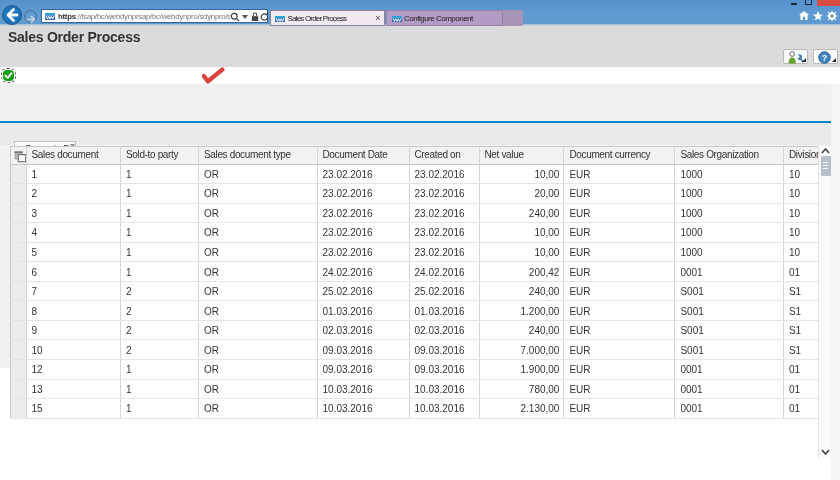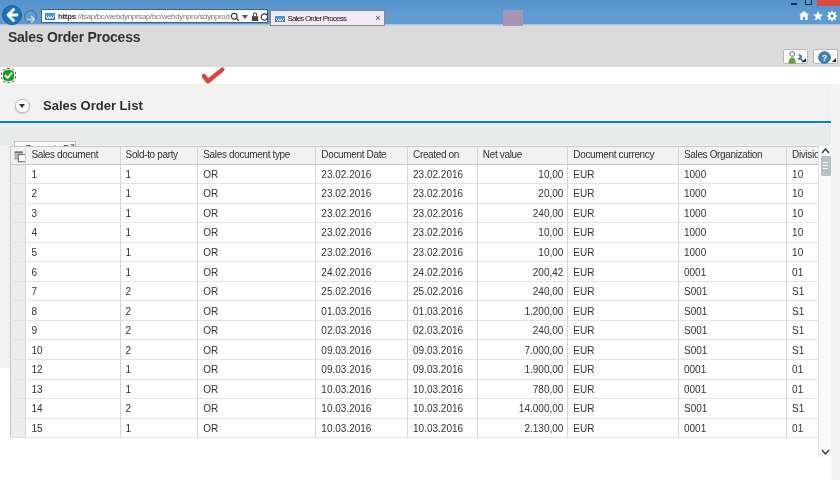--- a/index.html
+++ b/index.html
@@ -115,20 +115,28 @@
 
     <div id="tab1" class="tab">
       <svg class="tfav" width="10" height="6" viewBox="0 0 10 6">
           <rect width="10" height="2.2" fill="#2AA4DE"></rect>
           <rect y="2.2" width="10" height="3.8" fill="#3A70B6"></rect>
           <path d="M1 2.5 L2.5 5.3 L3.7 2.8 L5 5.3 L6.3 2.8 L7.5 5.3 L9 2.5" stroke="#fff" stroke-width="0.9" fill="none"></path>
         </svg>
       <span class="ttext">Sales Order Process</span>
       <span class="tclose">×</span>
     </div>
+    <div id="tab2" class="tab">
+      <svg class="tfav" width="10" height="6" viewBox="0 0 10 6">
+          <rect width="10" height="2.2" fill="#2AA4DE"></rect>
+          <rect y="2.2" width="10" height="3.8" fill="#3A70B6"></rect>
+          <path d="M1 2.5 L2.5 5.3 L3.7 2.8 L5 5.3 L6.3 2.8 L7.5 5.3 L9 2.5" stroke="#fff" stroke-width="0.9" fill="none"></path>
+        </svg>
+      <span class="ttext">Configure Component</span>
+    </div>
     <div id="newtab"></div>
 
     <svg class="chrmicon" style="right:31px" width="10" height="9" viewBox="0 0 10 9">
         <path d="M5 0 L10 4 L8.6 4 L8.6 9 L6.2 9 L6.2 5.8 L3.8 5.8 L3.8 9 L1.4 9 L1.4 4 L0 4 Z" fill="#fff"></path>
       </svg>
     <svg class="chrmicon" style="right:17px" width="10" height="10" viewBox="0 0 10 10">
         <path d="M5 0 L6.4 3.4 L10 3.6 L7.2 5.9 L8.1 9.4 L5 7.4 L1.9 9.4 L2.8 5.9 L0 3.6 L3.6 3.4 Z" fill="#fff"></path>
       </svg>
     <svg class="chrmicon" style="right:3px" width="10" height="10" viewBox="0 0 10 10">
         <path d="M8.84 4.30 L10.17 4.48 L10.17 5.52 L8.84 5.70 L8.21 7.22 L9.03 8.29 L8.29 9.03 L7.22 8.21 L5.70 8.84 L5.52 10.17 L4.48 10.17 L4.30 8.84 L2.78 8.21 L1.71 9.03 L0.97 8.29 L1.79 7.22 L1.16 5.70 L-0.17 5.52 L-0.17 4.48 L1.16 4.30 L1.79 2.78 L0.97 1.71 L1.71 0.97 L2.78 1.79 L4.30 1.16 L4.48 -0.17 L5.52 -0.17 L5.70 1.16 L7.22 1.79 L8.29 0.97 L9.03 1.71 L8.21 2.78 Z" fill="#fff"></path>
@@ -159,26 +167,20 @@
     <div id="cbx">
       <svg width="11" height="11" viewBox="0 0 11 11" style="position:absolute;left:0;top:0">
           <path d="M2.4 5.6 L4.6 7.8 L8.6 3.2" stroke="#fff" stroke-width="1.9" fill="none" stroke-linecap="round" stroke-linejoin="round"></path>
         </svg>
     </div>
     <svg style="position:absolute; left:202px; top:0px" width="24" height="18" viewBox="0 0 24 18">
       <path d="M1.8 9 L6 14.3 L20.3 2.6" stroke="#DC4440" stroke-width="4.4" fill="none" stroke-linecap="round" stroke-linejoin="round"></path>
     </svg>
   </div>
 
-  <div id="trayhead">
-    <div id="toggle">
-        <div class="tri"></div>
-      </div>
-    <h2><b>Sales Order List</b></h2>
-  </div>
   <div id="blueline"></div>
   <div id="toolbar">
     <div id="genbtn">Genearte Bill</div>
   </div>
 
   <div id="tablewrap">
     <table>
       <colgroup>
         <col style="width:15.5px">
           <col style="width:94.5px">
@@ -349,32 +351,20 @@
             <td>OR</td>
             <td>10.03.2016</td>
             <td>10.03.2016</td>
             <td class="num">780,00</td>
             <td>EUR</td>
             <td>0001</td>
             <td>01</td>
           </tr>
       <tr class="r">
             <td class="sel"></td>
-            <td>14</td>
-            <td>2</td>
-            <td>OR</td>
-            <td>10.03.2016</td>
-            <td>10.03.2016</td>
-            <td class="num">14.000,00</td>
-            <td>EUR</td>
-            <td>S001</td>
-            <td>S1</td>
-          </tr>
-      <tr class="r">
-            <td class="sel"></td>
             <td>15</td>
             <td>1</td>
             <td>OR</td>
             <td>10.03.2016</td>
             <td>10.03.2016</td>
             <td class="num">2.130,00</td>
             <td>EUR</td>
             <td>0001</td>
             <td>01</td>
           </tr>

